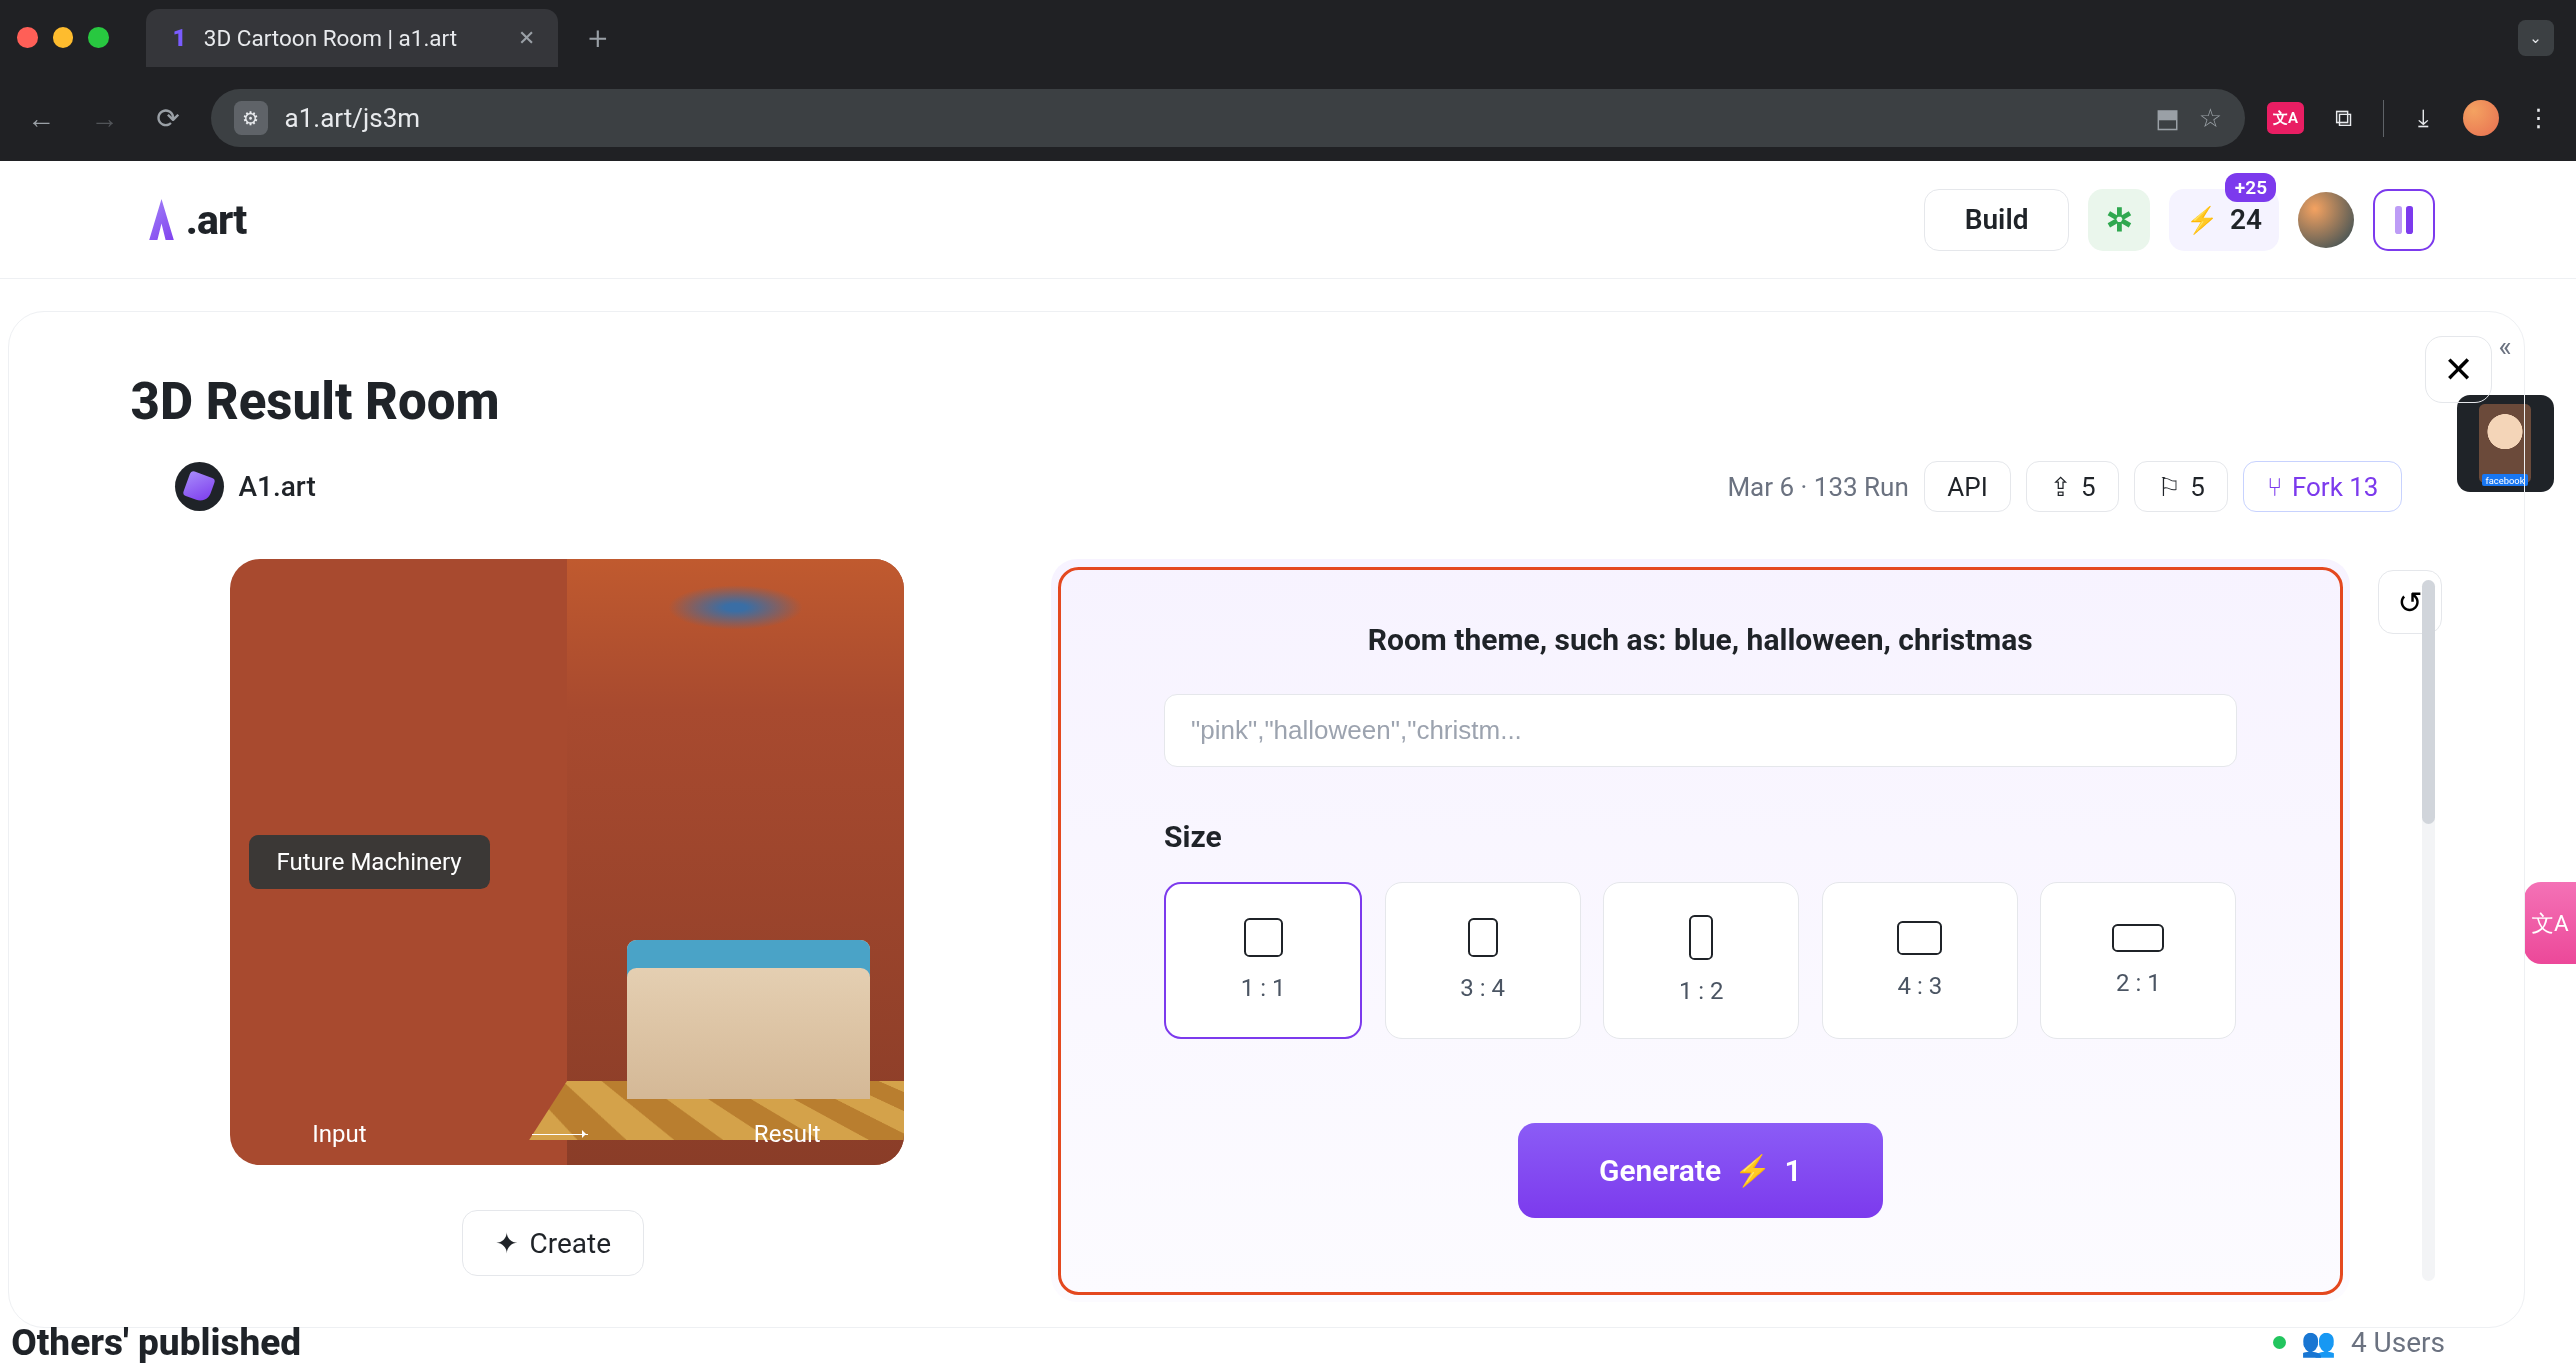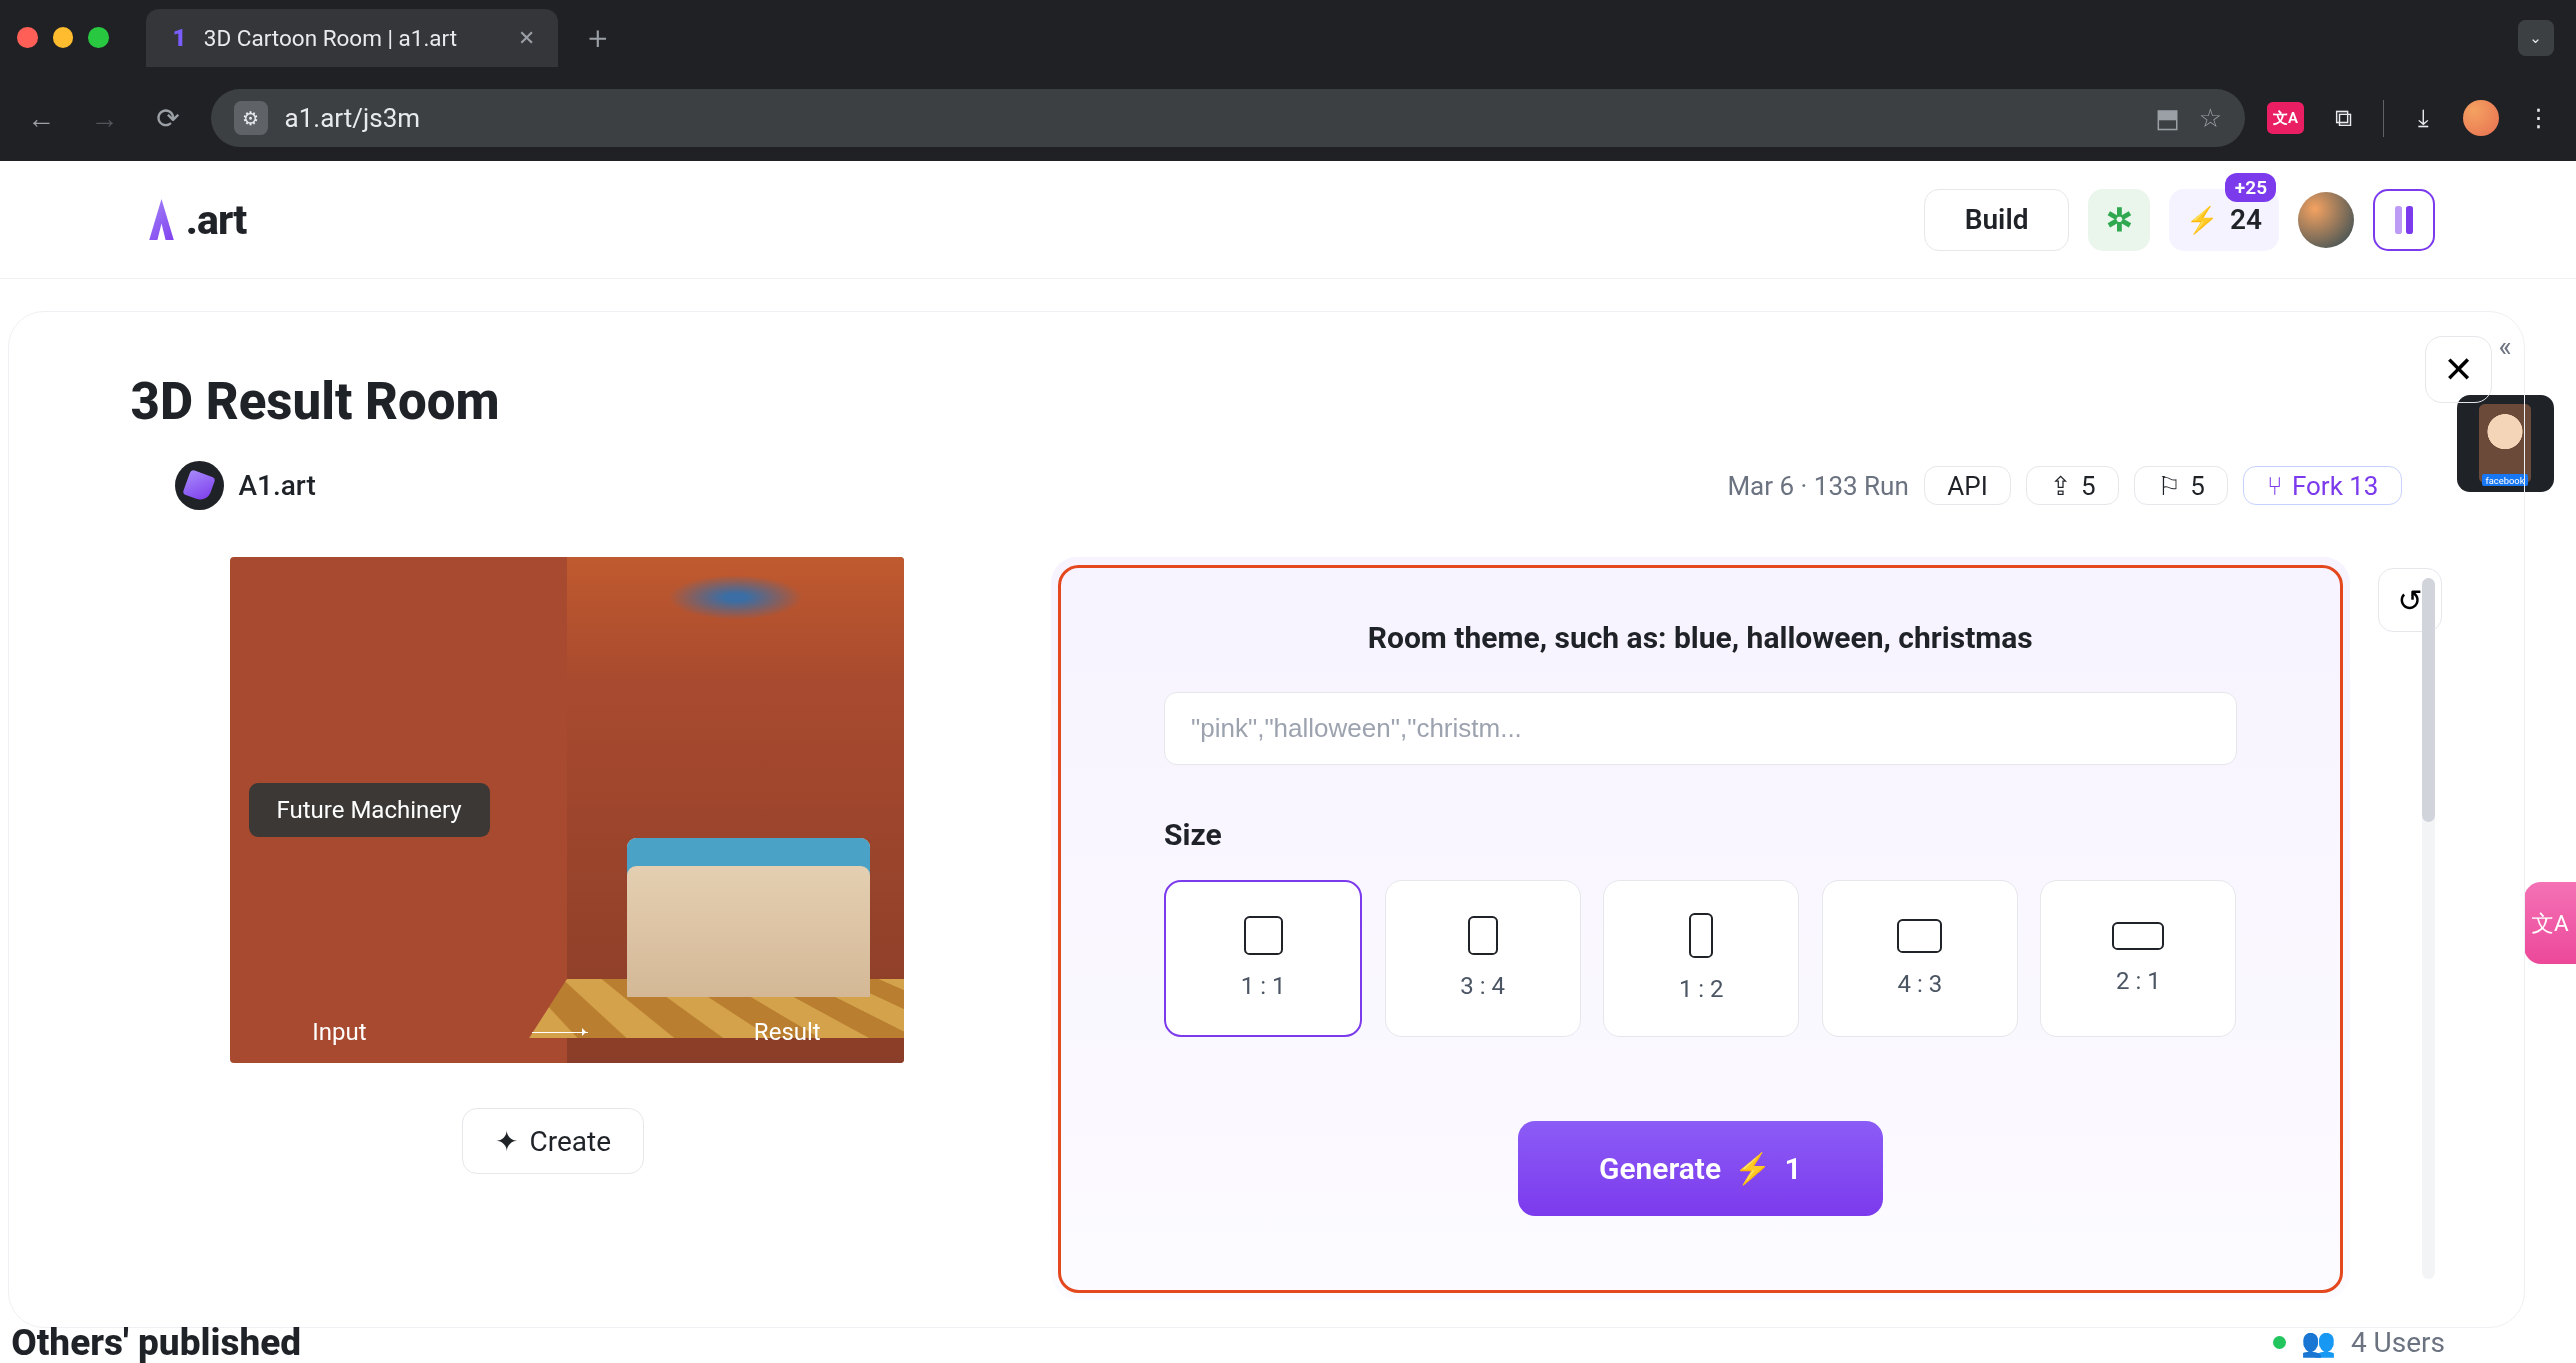--- a/index.html
+++ b/index.html
@@ -135,28 +135,28 @@
 .title { font-size:51px; font-weight:800; color:#1f2328; padding: 60px 0 0 122px;}
 .meta-row {
   display:flex; align-items:center; padding: 30px 122px 0 122px; gap:15px;margin-left:44px;
 }
 .author-ava { width:49px; height:49px; border-radius:50%; background:#1f2328; display:flex; align-items:center; justify-content:center;}
 .author-ava-inner { width:26px; height:26px; background: linear-gradient(135deg,#a78bfa,#7c3aed); border-radius:3.7px 3.7px 11.2px 3.7px; transform: rotate(20deg);}
 .author-name { font-size:28px; font-weight:500; color:#1f2328;}
 .meta-spacer { flex:1;}
 .meta-text { font-size:26px; color:#6b7280;}
 .stat-btn {
-  height:39px; padding:0 22.5px; border:0.9px solid #e5e7eb; border-radius:13px;
+  height:51px; padding:0 22.5px; border:0.9px solid #e5e7eb; border-radius:13px;
   display:flex; align-items:center; gap:9.4px; font-size:26px; color:#1f2328; cursor:pointer;
 }
 .fork-btn { border:0.9px solid #c7d2fe; color:#7c3aed;}
 .content { display:flex; padding: 47px 82px 0 122px; gap: 75px;}
 .preview-col { width: 845px; display:flex; flex-direction:column; align-items:center;}
 .preview {
-  width: 674px; height: 506px; border-radius: 4px; overflow:hidden; position:relative;
+  width: 674px; height: 606px; border-radius: 30px; overflow:hidden; position:relative;
   background: #a84a2f;
   display:flex;
   margin-left:27px;
 }
 .preview-left { width:50%; position:relative; display:flex; align-items:center;}
 .prompt-chip {
   background:#3b3836; color:#fff; font-size:24px; padding:13px 28px; border-radius:9.4px;
   margin-left:19px;
 }
 .preview-right {

